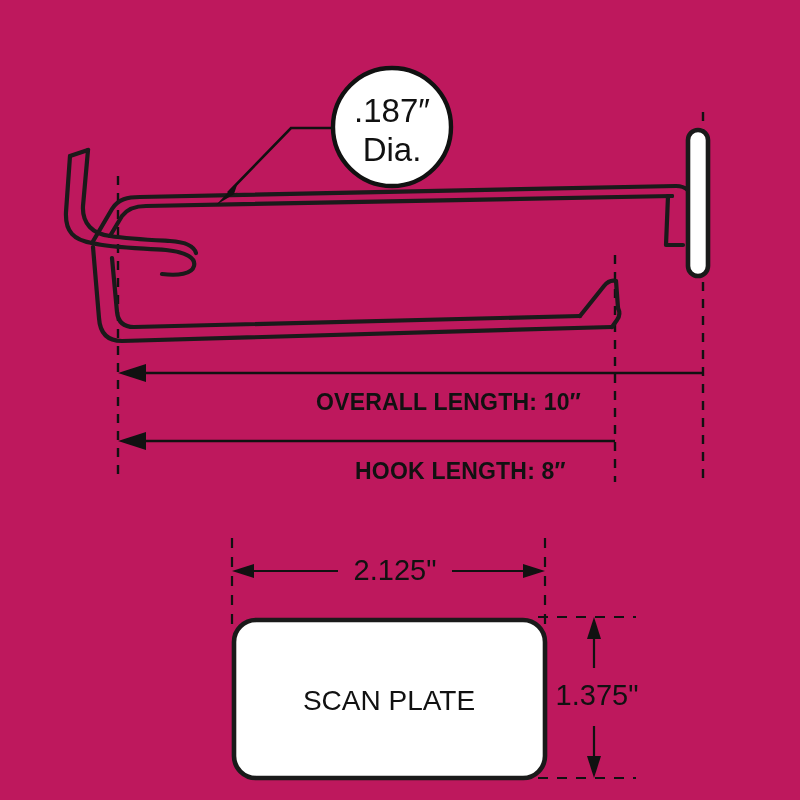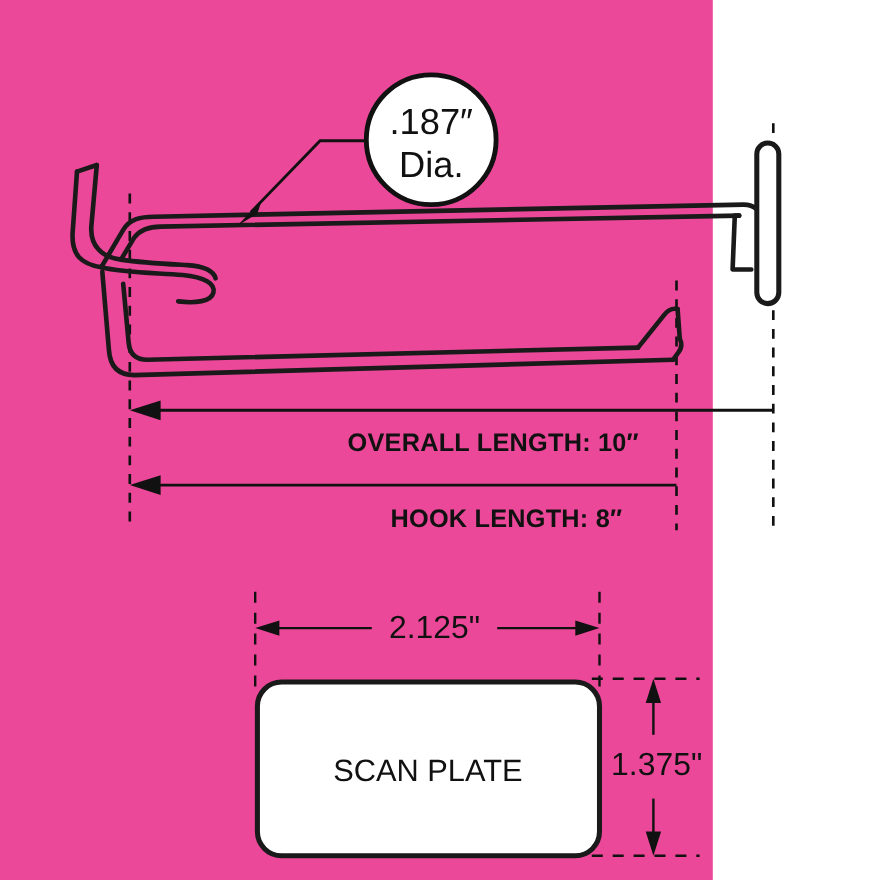--- a/index.html
+++ b/index.html
@@ -8,23 +8,23 @@
     background: #ffffff;
   }
   body {
     width: 800px;
     height: 800px;
     font-family: "Liberation Sans", sans-serif;
     overflow: hidden;
   }
   #drawing-root {
     position: relative;
-    width: 648px;
+    width: 800px;
     height: 800px;
-    background: #ec4899;
+    background: #be185d;
   }
   svg.canvas {
     display: block;
     width: 800px;
     height: 800px;
   }
   .wire-outline {
     fill: none;
     stroke: #1a1a1a;
     stroke-width: 4.2;

